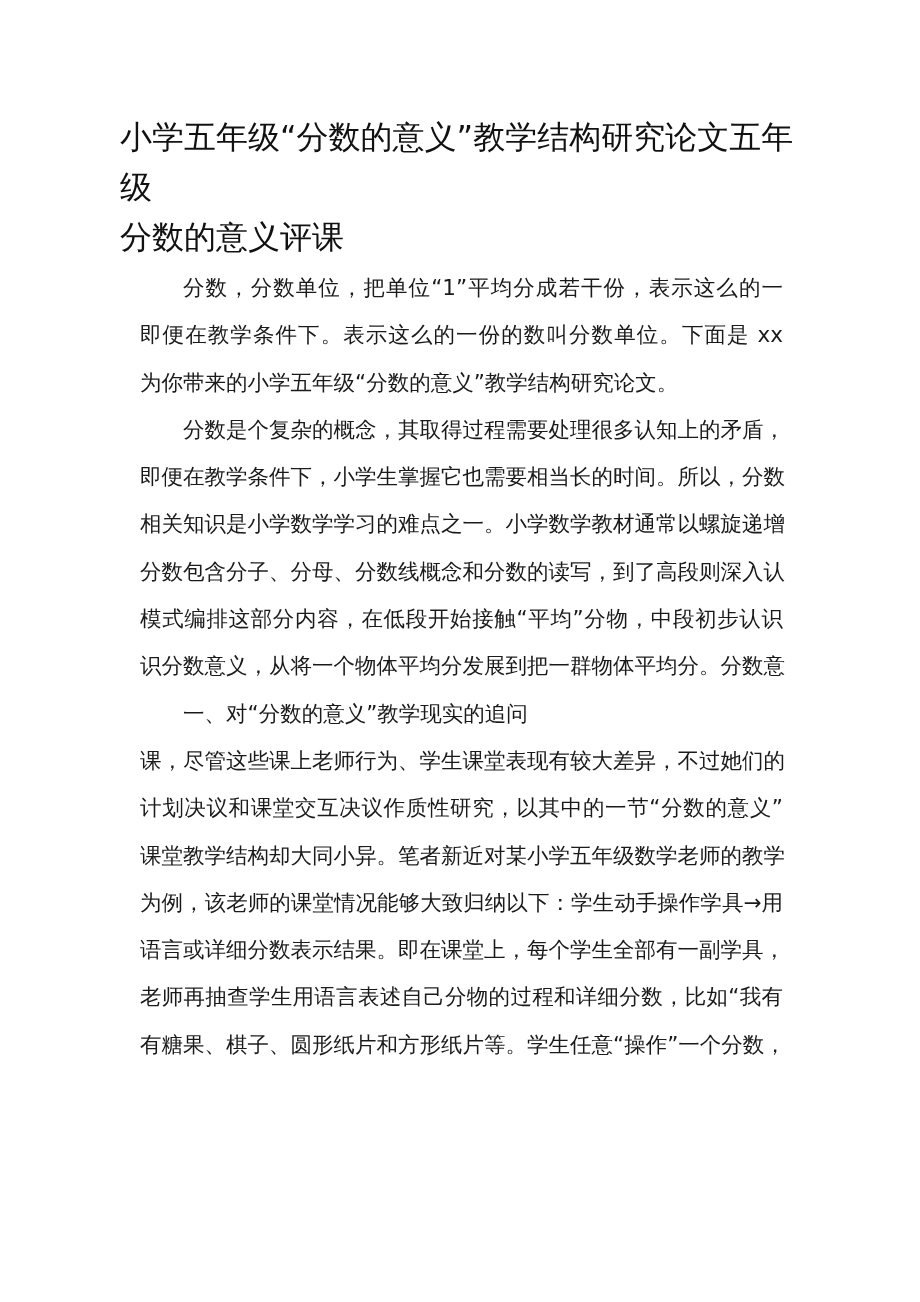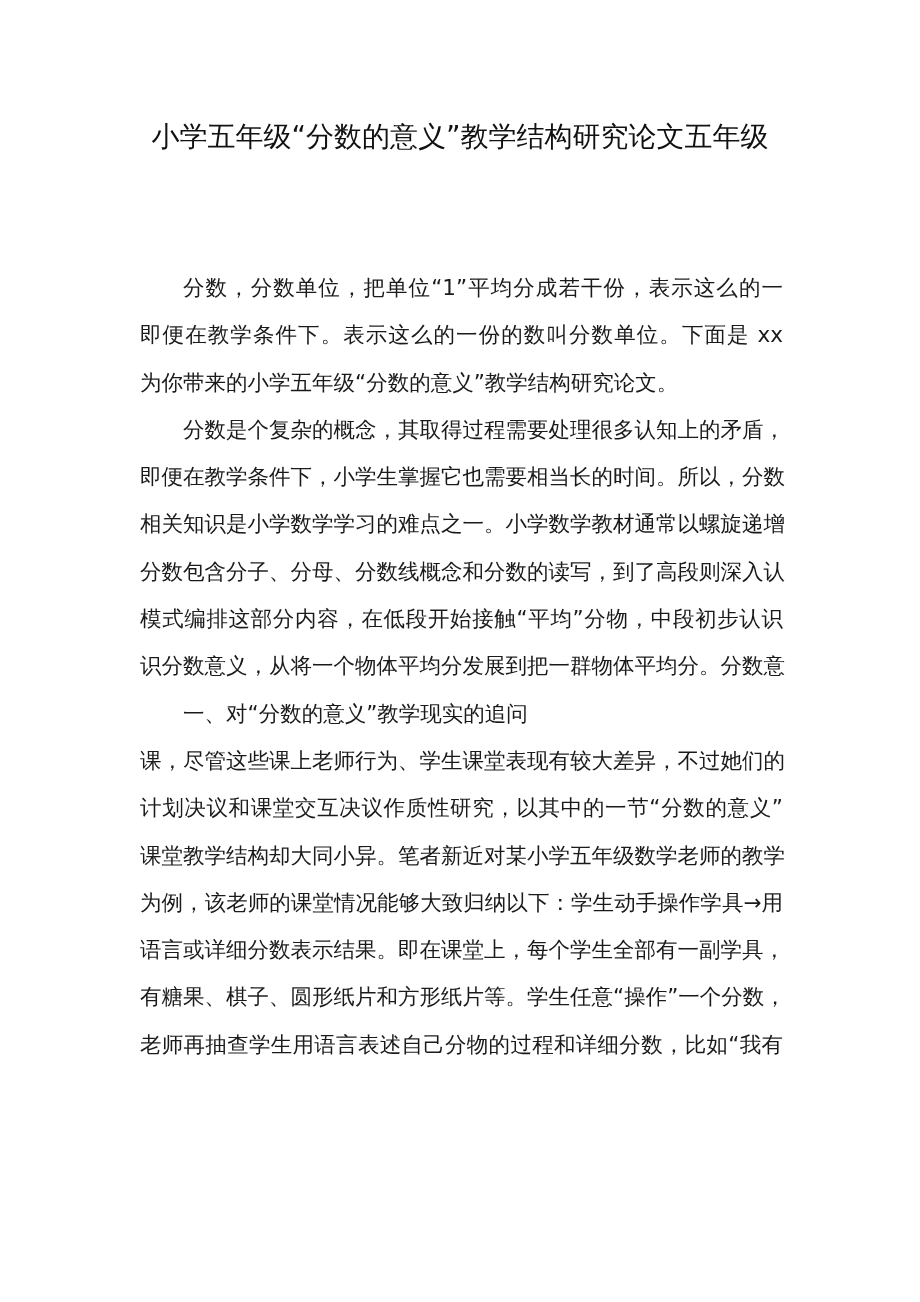--- a/index.html
+++ b/index.html
@@ -21,22 +21,21 @@
       top: 0;
       width: 920px;
       height: 1302px;
       background: #ffffff;
     }
     .title {
       position: absolute;
       left: 120px;
       width: 680px;
       top: 112px;
-      text-align: center;
-      font-size: 28px;
+      font-size: 32px;
       line-height: 50px;
       letter-spacing: 0px;
       font-weight: normal;
       color: #111111;
       margin: 0;
     }
     .body-text {
       position: absolute;
       left: 140px;
       top: 264px;
@@ -58,20 +57,21 @@
     .line.last {
       text-align-last: left;
     }
   </style>
 </head>
 <body>
 
 <div class="page">
   <h1 class="title">
     <div>小学五年级“分数的意义”教学结构研究论文五年级</div>
+    <div>分数的意义评课</div>
   </h1>
 
   <div class="body-text">
 
     <div>
       <p class="line indent">分数，分数单位，把单位“1”平均分成若干份，表示这么的一</p>
       <p class="line">即便在教学条件下。表示这么的一份的数叫分数单位。下面是 xx</p>
       <p class="line last">为你带来的小学五年级“分数的意义”教学结构研究论文。</p>
     </div>
 
@@ -87,17 +87,17 @@
     <div>
       <p class="line indent last">一、对“分数的意义”教学现实的追问</p>
     </div>
 
     <div>
       <p class="line">课，尽管这些课上老师行为、学生课堂表现有较大差异，不过她们的</p>
       <p class="line">计划决议和课堂交互决议作质性研究，以其中的一节“分数的意义”</p>
       <p class="line">课堂教学结构却大同小异。笔者新近对某小学五年级数学老师的教学</p>
       <p class="line">为例，该老师的课堂情况能够大致归纳以下：学生动手操作学具→用</p>
       <p class="line">语言或详细分数表示结果。即在课堂上，每个学生全部有一副学具，</p>
+      <p class="line">老师再抽查学生用语言表述自己分物的过程和详细分数，比如“我有</p>
       <p class="line">有糖果、棋子、圆形纸片和方形纸片等。学生任意“操作”一个分数，</p>
-      <p class="line">老师再抽查学生用语言表述自己分物的过程和详细分数，比如“我有</p>
     </div>
   </div>
 </div>
 
 </body></html>

